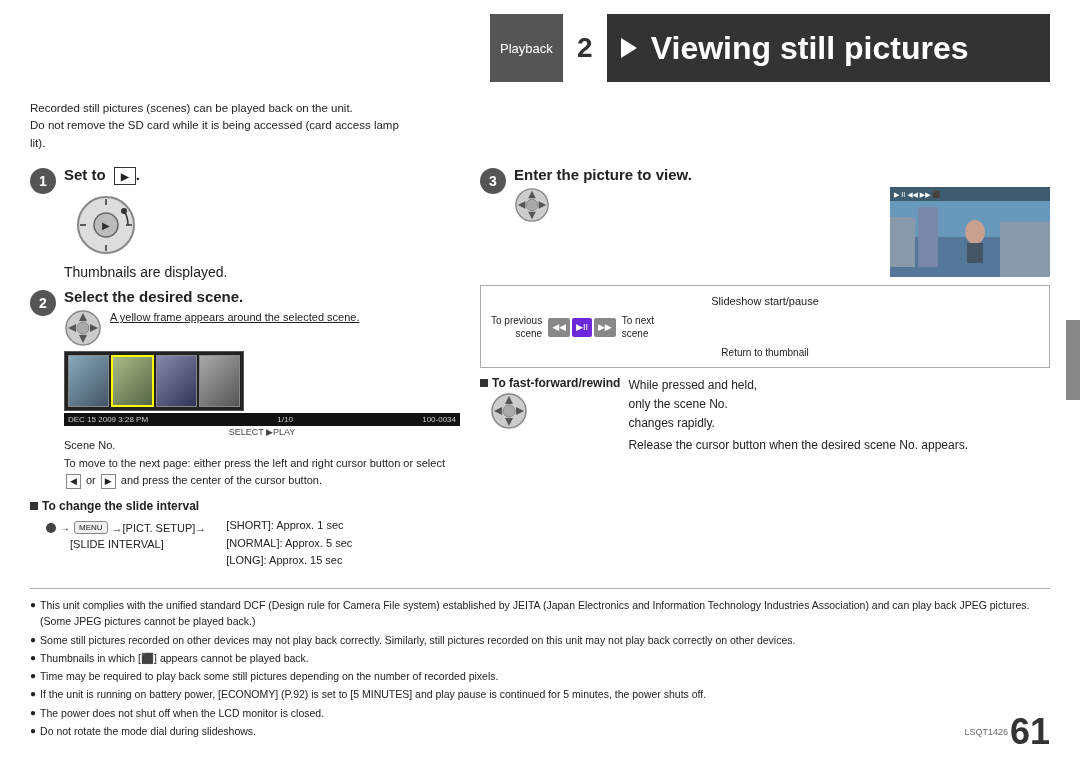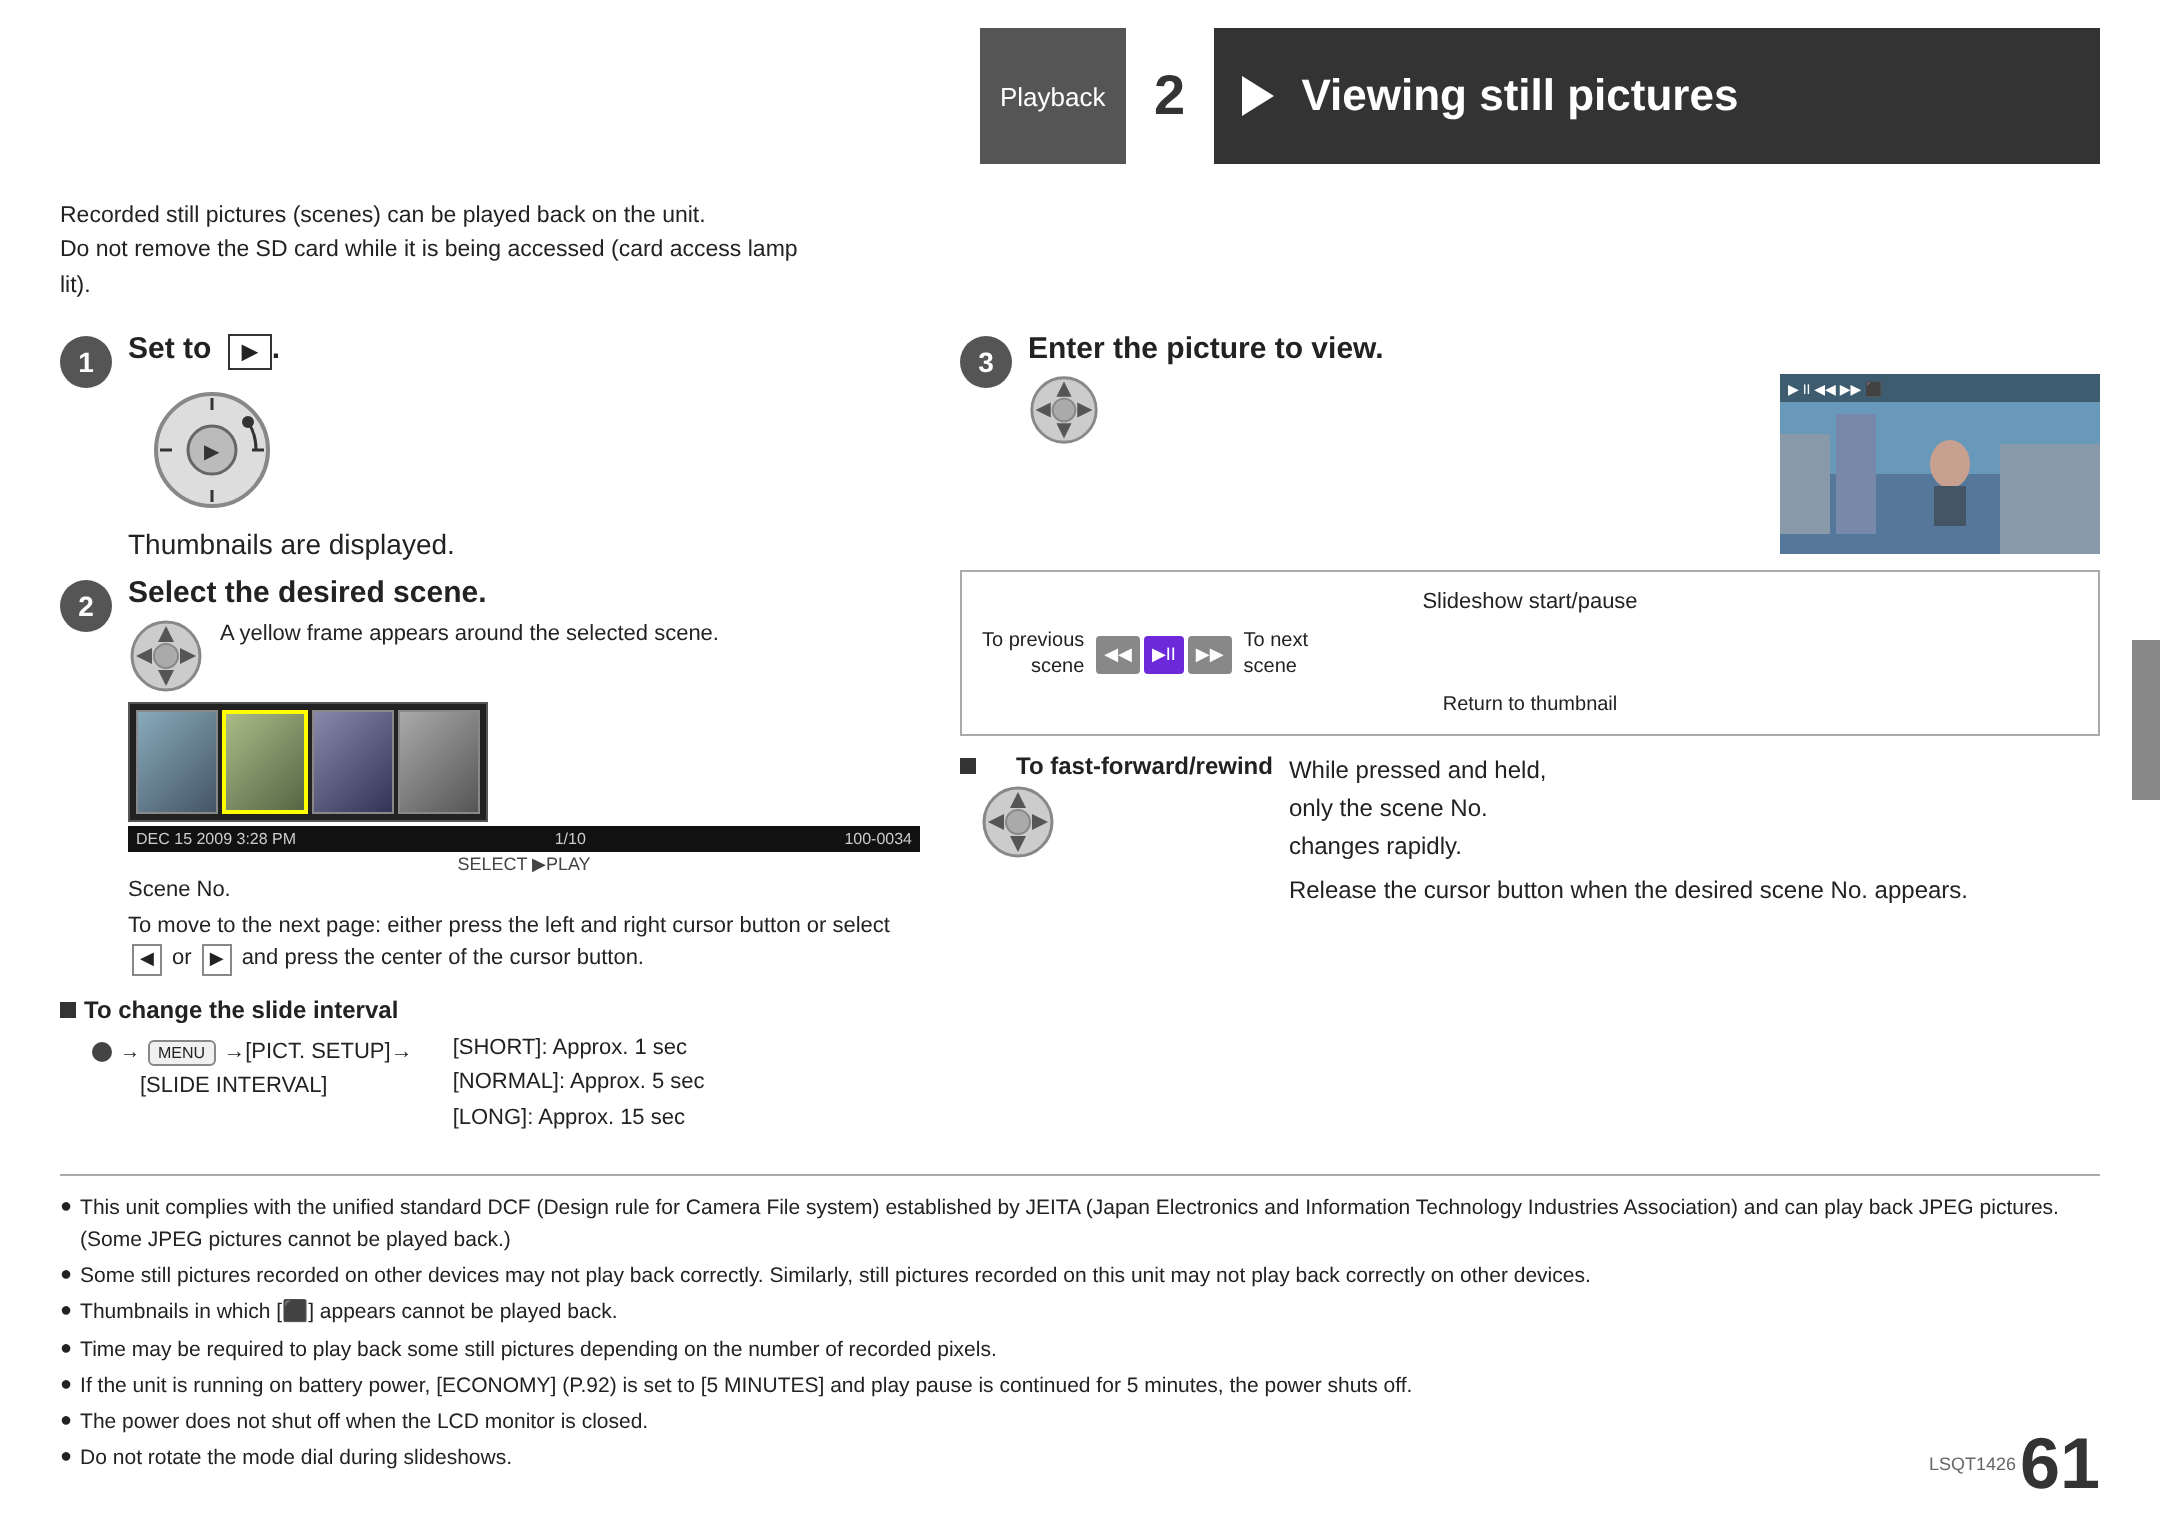--- a/index.html
+++ b/index.html
@@ -41,21 +41,21 @@
       font-size: 28px;
       font-weight: bold;
       width: 44px;
       height: 100%;
       display: flex;
       align-items: center;
       justify-content: center;
     }
     .header-title {
       color: #fff;
-      font-size: 22px;
+      font-size: 32px;
       font-weight: bold;
       padding-left: 14px;
       display: flex;
       align-items: center;
       gap: 8px;
     }
 
     
     .main {
       position: absolute;
@@ -309,21 +309,21 @@
           <div style="display:flex; gap:8px; align-items:flex-start; margin-top:4px;">
 
             <svg width="38" height="38" viewBox="0 0 38 38">
               <circle cx="19" cy="19" r="17" fill="#ccc" stroke="#888" stroke-width="1.5"></circle>
               <polygon points="19,4 15,12 23,12" fill="#555"></polygon>
               <polygon points="19,34 15,26 23,26" fill="#555"></polygon>
               <polygon points="4,19 12,15 12,23" fill="#555"></polygon>
               <polygon points="34,19 26,15 26,23" fill="#555"></polygon>
               <circle cx="19" cy="19" r="6" fill="#aaa" stroke="#888" stroke-width="1"></circle>
             </svg>
-            <div style="font-size:11px; line-height:1.5;">
+            <div style="font-size:11px; line-height:1.5;text-decoration:underline;">
               <div>A yellow frame appears around the selected scene.</div>
             </div>
           </div>
 
           <div style="margin-top:4px;">
             <div class="thumbnail-grid">
               <div class="thumbnail-grid-inner">
                 <div class="thumb-item" style="background:linear-gradient(135deg,#8ab,#456);"></div>
                 <div class="thumb-item selected" style="background:linear-gradient(135deg,#ab8,#564);"></div>
                 <div class="thumb-item" style="background:linear-gradient(135deg,#88a,#335);"></div>
@@ -429,21 +429,21 @@
           <div style="text-align:left; font-size:10px; line-height:1.3;">
             <div>To next</div>
             <div>scene</div>
           </div>
         </div>
         <div style="text-align:center; font-size:10px;">Return to thumbnail</div>
       </div>
 
       <div style="margin-top:8px; display:flex; gap:8px; align-items:flex-start;">
         <div style="flex:0 0 auto;">
-          <div style="display:flex; align-items:center; gap:20px; margin-bottom:2px;">
+          <div style="display:flex; align-items:center; gap:4px; margin-bottom:2px;">
             <span class="black-square"></span>
             <span style="font-weight:bold; font-size:12px;">To fast-forward/rewind</span>
           </div>
           <svg width="38" height="38" viewBox="0 0 38 38" style="margin-left:10px;">
             <circle cx="19" cy="19" r="17" fill="#ccc" stroke="#888" stroke-width="1.5"></circle>
             <polygon points="19,4 15,12 23,12" fill="#555"></polygon>
             <polygon points="19,34 15,26 23,26" fill="#555"></polygon>
             <polygon points="4,19 12,15 12,23" fill="#555"></polygon>
             <polygon points="34,19 26,15 26,23" fill="#555"></polygon>
             <circle cx="19" cy="19" r="6" fill="#aaa" stroke="#888" stroke-width="1"></circle>

